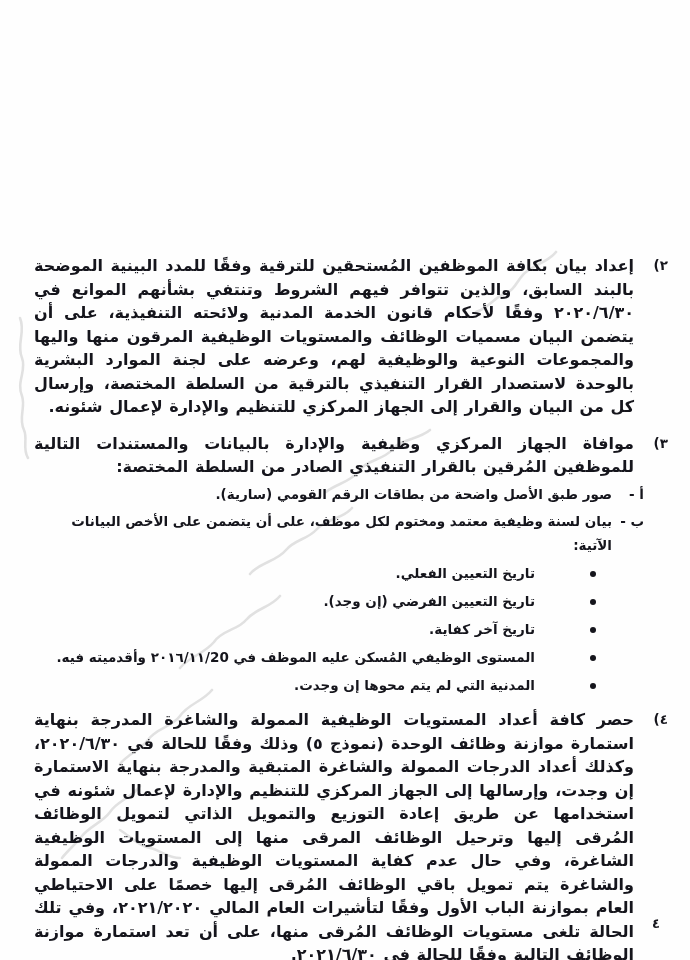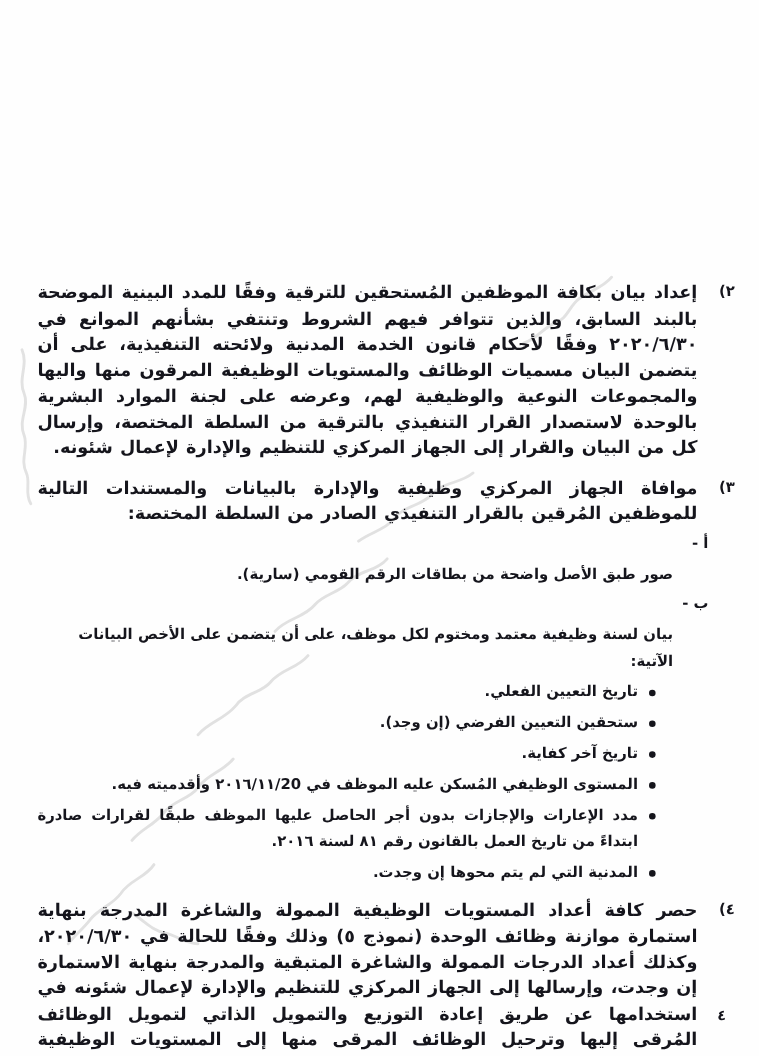--- a/index.html
+++ b/index.html
@@ -57,30 +57,30 @@
     flex: 0 0 32px;
     font-size: 13.5px;
     line-height: 23.5px;
     white-space: nowrap;
   }
   .sub-item .sub-text {
     flex: 1 1 auto;
     font-size: 13.5px;
     line-height: 23.5px;
     text-align: right;
-    margin-top: 28px;
   }
   .bullet-list {
     margin-right: 72px;
     margin-top: 5px;
   }
   .bullet-item {
     display: flex;
     align-items: flex-start;
     margin-bottom: 4.5px;
+    gap: 45px;
   }
   .bullet-dot {
     flex: 0 0 6px;
     width: 6px;
     height: 6px;
     border-radius: 50%;
     background: #15151c;
     margin-top: 9px;
     margin-left: 10px;
   }
@@ -153,33 +153,29 @@
       <span class="sub-text">بيان لسنة وظيفية معتمد ومختوم لكل موظف، على أن يتضمن على الأخص البيانات الآتية:</span>
     </div>
 
     <div class="bullet-list">
       <div class="bullet-item">
         <span class="bullet-dot"></span>
         <span class="bullet-text">تاريخ التعيين الفعلي.</span>
       </div>
       <div class="bullet-item">
         <span class="bullet-dot"></span>
-        <span class="bullet-text">ستحقين التعيين الفرضي (إن وجد).</span>
+        <span class="bullet-text">تاريخ التعيين الفرضي (إن وجد).</span>
       </div>
       <div class="bullet-item">
         <span class="bullet-dot"></span>
         <span class="bullet-text">تاريخ آخر كفاية.</span>
       </div>
       <div class="bullet-item">
         <span class="bullet-dot"></span>
         <span class="bullet-text">المستوى الوظيفي المُسكن عليه الموظف في ٢٠١٦/١١/20 وأقدميته فيه.</span>
-      </div>
-      <div class="bullet-item">
-        <span class="bullet-dot"></span>
-        <span class="bullet-text">مدد الإعارات والإجازات بدون أجر الحاصل عليها الموظف طبقًا لقرارات صادرة ابتداءً من تاريخ العمل بالقانون رقم ٨١ لسنة ٢٠١٦.</span>
       </div>
       <div class="bullet-item">
         <span class="bullet-dot"></span>
         <span class="bullet-text">المدنية التي لم يتم محوها إن وجدت.</span>
       </div>
     </div>
 
     <div class="item-gap" style="height:6px"></div>
 
     <div class="num-item">

